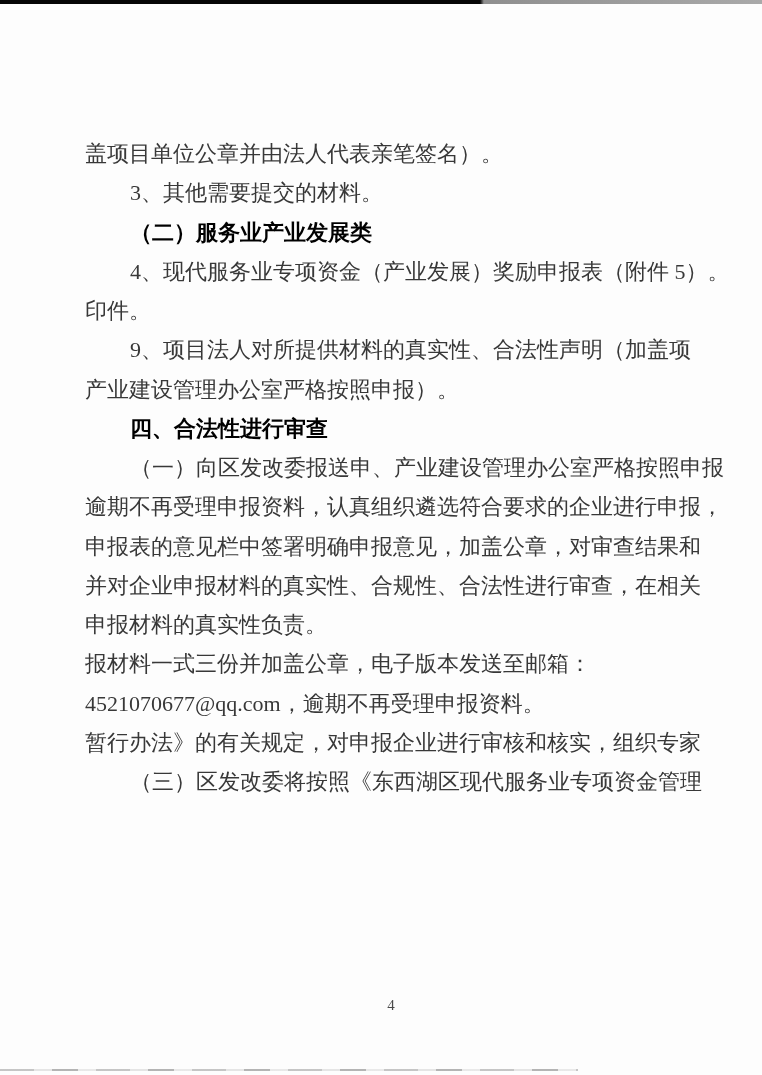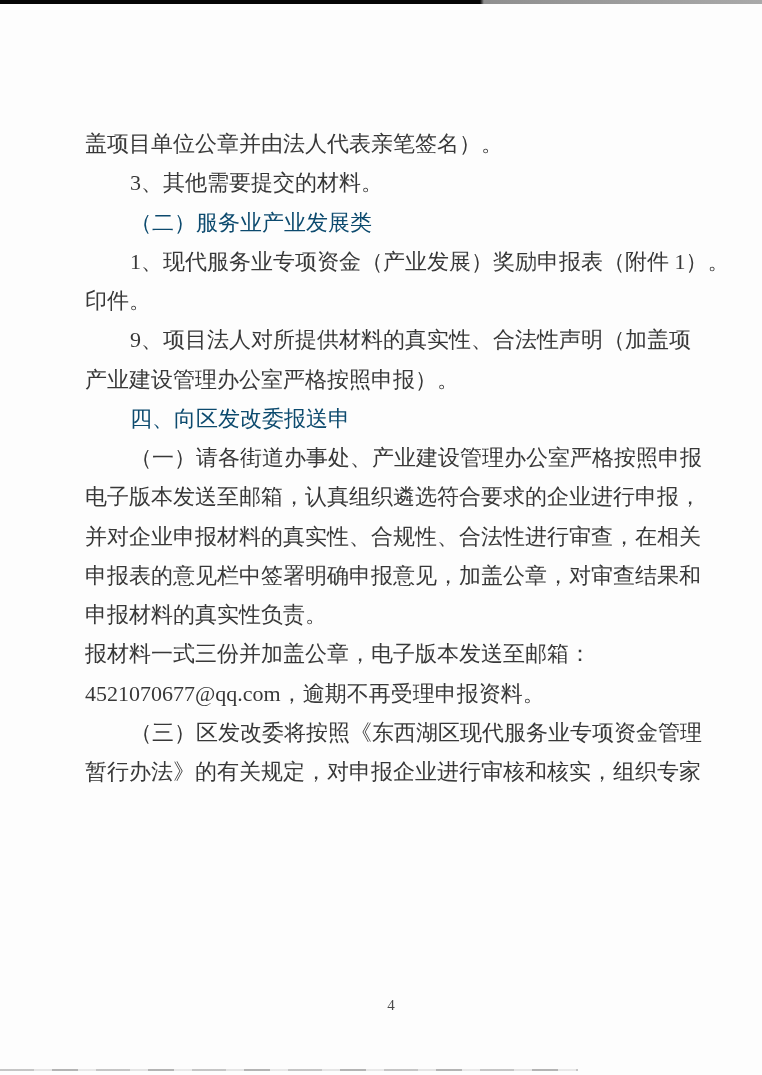--- a/index.html
+++ b/index.html
@@ -32,69 +32,69 @@
     height: 2px;
     opacity: 0.75;
     background: repeating-linear-gradient(to right,
       #b3b3b3 0px, #b3b3b3 34px,
       #dddddd 34px, #dddddd 52px,
       #9c9c9c 52px, #9c9c9c 78px,
       #e2e2e2 78px, #e2e2e2 96px);
   }
   .doc-body {
     position: absolute;
-    top: 124px;
+    top: 134px;
     left: 85px;
     width: 600px;
   }
   .line {
     height: 39.25px;
     line-height: 39.25px;
     font-size: 22px;
     color: #383838;
     white-space: nowrap;
     letter-spacing: 0px;
   }
   .line.indent {
     padding-left: 45px;
   }
   .line.bold {
-    font-weight: 400;
-    color: #0c4a6e;
+    font-weight: 700;
+    color: #000000;
   }
   .page-number {
     position: absolute;
     top: 997px;
     left: 0;
     width: 782px; 
     text-align: center;
     font-size: 15px;
     color: #4a4a4a;
   }
 </style>
 </head>
 <body>
 
 <div class="scan-edge-top"></div>
 
 <div class="doc-body">
     <div class="line">盖项目单位公章并由法人代表亲笔签名）。</div>
     <div class="line indent">3、其他需要提交的材料。</div>
     <div class="line indent bold">（二）服务业产业发展类</div>
-    <div class="line indent">1、现代服务业专项资金（产业发展）奖励申报表（附件 1）。</div>
+    <div class="line indent">4、现代服务业专项资金（产业发展）奖励申报表（附件 5）。</div>
     <div class="line">印件。</div>
     <div class="line indent">9、项目法人对所提供材料的真实性、合法性声明（加盖项</div>
     <div class="line">产业建设管理办公室严格按照申报）。</div>
-    <div class="line indent bold">四、向区发改委报送申</div>
-    <div class="line indent">（一）请各街道办事处、产业建设管理办公室严格按照申报</div>
-    <div class="line">电子版本发送至邮箱，认真组织遴选符合要求的企业进行申报，</div>
+    <div class="line indent bold">四、合法性进行审查</div>
+    <div class="line indent">（一）向区发改委报送申、产业建设管理办公室严格按照申报</div>
+    <div class="line">逾期不再受理申报资料，认真组织遴选符合要求的企业进行申报，</div>
+    <div class="line">申报表的意见栏中签署明确申报意见，加盖公章，对审查结果和</div>
     <div class="line">并对企业申报材料的真实性、合规性、合法性进行审查，在相关</div>
-    <div class="line">申报表的意见栏中签署明确申报意见，加盖公章，对审查结果和</div>
     <div class="line">申报材料的真实性负责。</div>
     <div class="line">报材料一式三份并加盖公章，电子版本发送至邮箱：</div>
     <div class="line">4521070677@qq.com，逾期不再受理申报资料。</div>
+    <div class="line">暂行办法》的有关规定，对申报企业进行审核和核实，组织专家</div>
     <div class="line indent">（三）区发改委将按照《东西湖区现代服务业专项资金管理</div>
-    <div class="line">暂行办法》的有关规定，对申报企业进行审核和核实，组织专家</div>
   </div>
 
 <div class="page-number">4</div>
 
 <div class="scan-edge-bottom"></div>
 
 </body></html>

